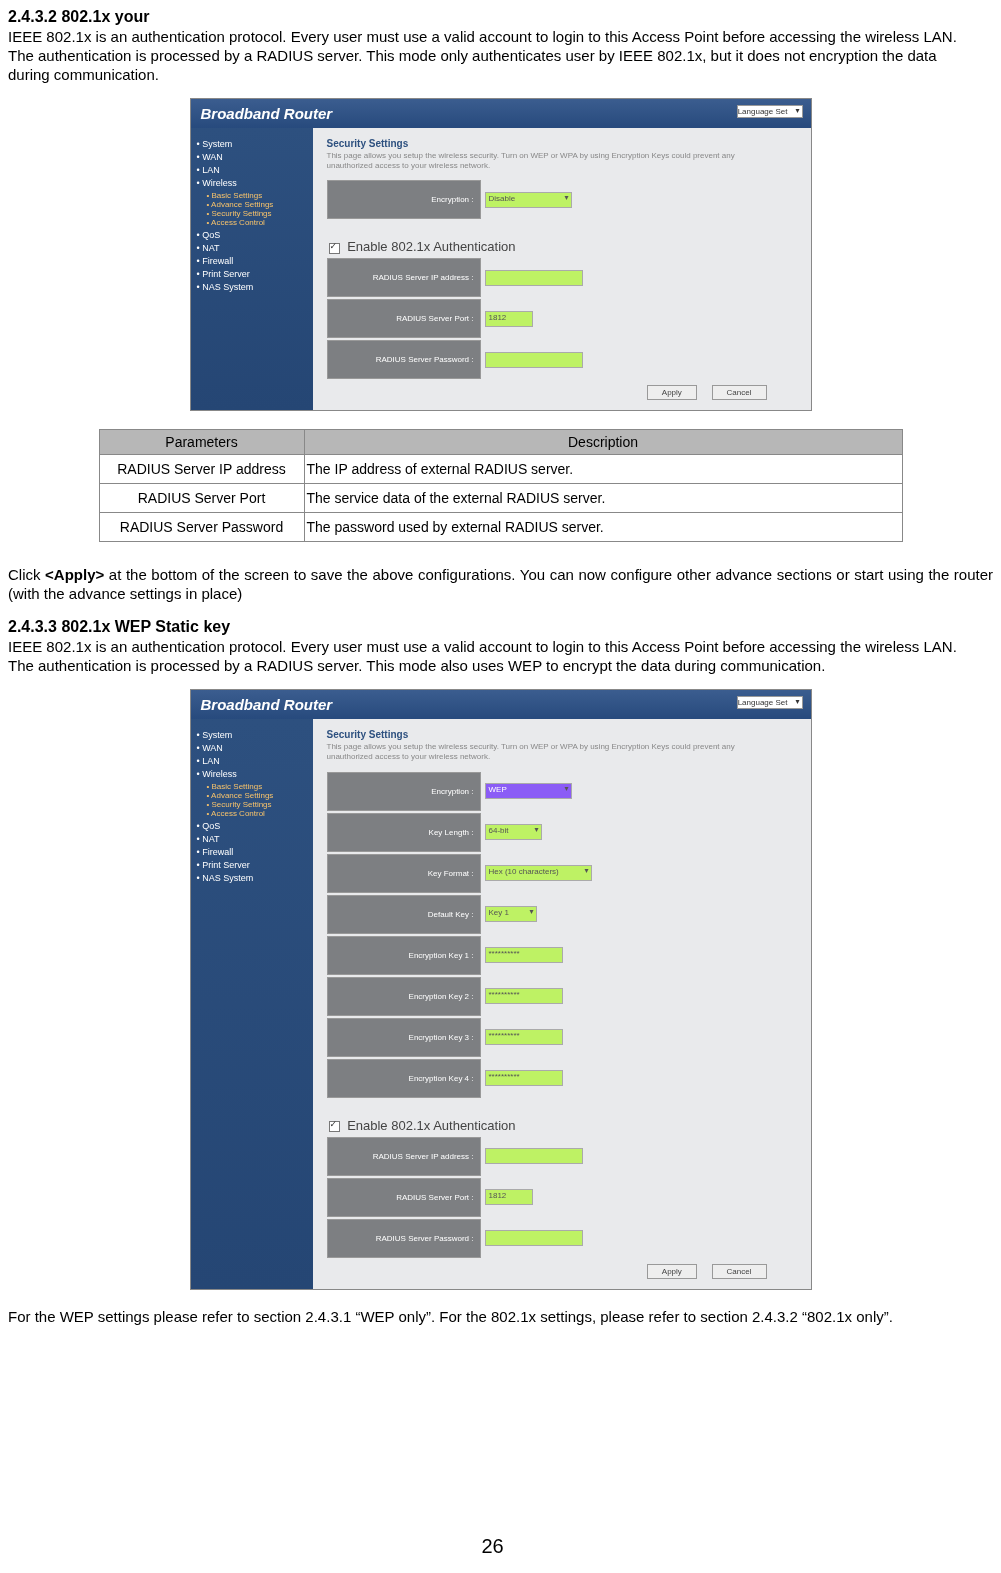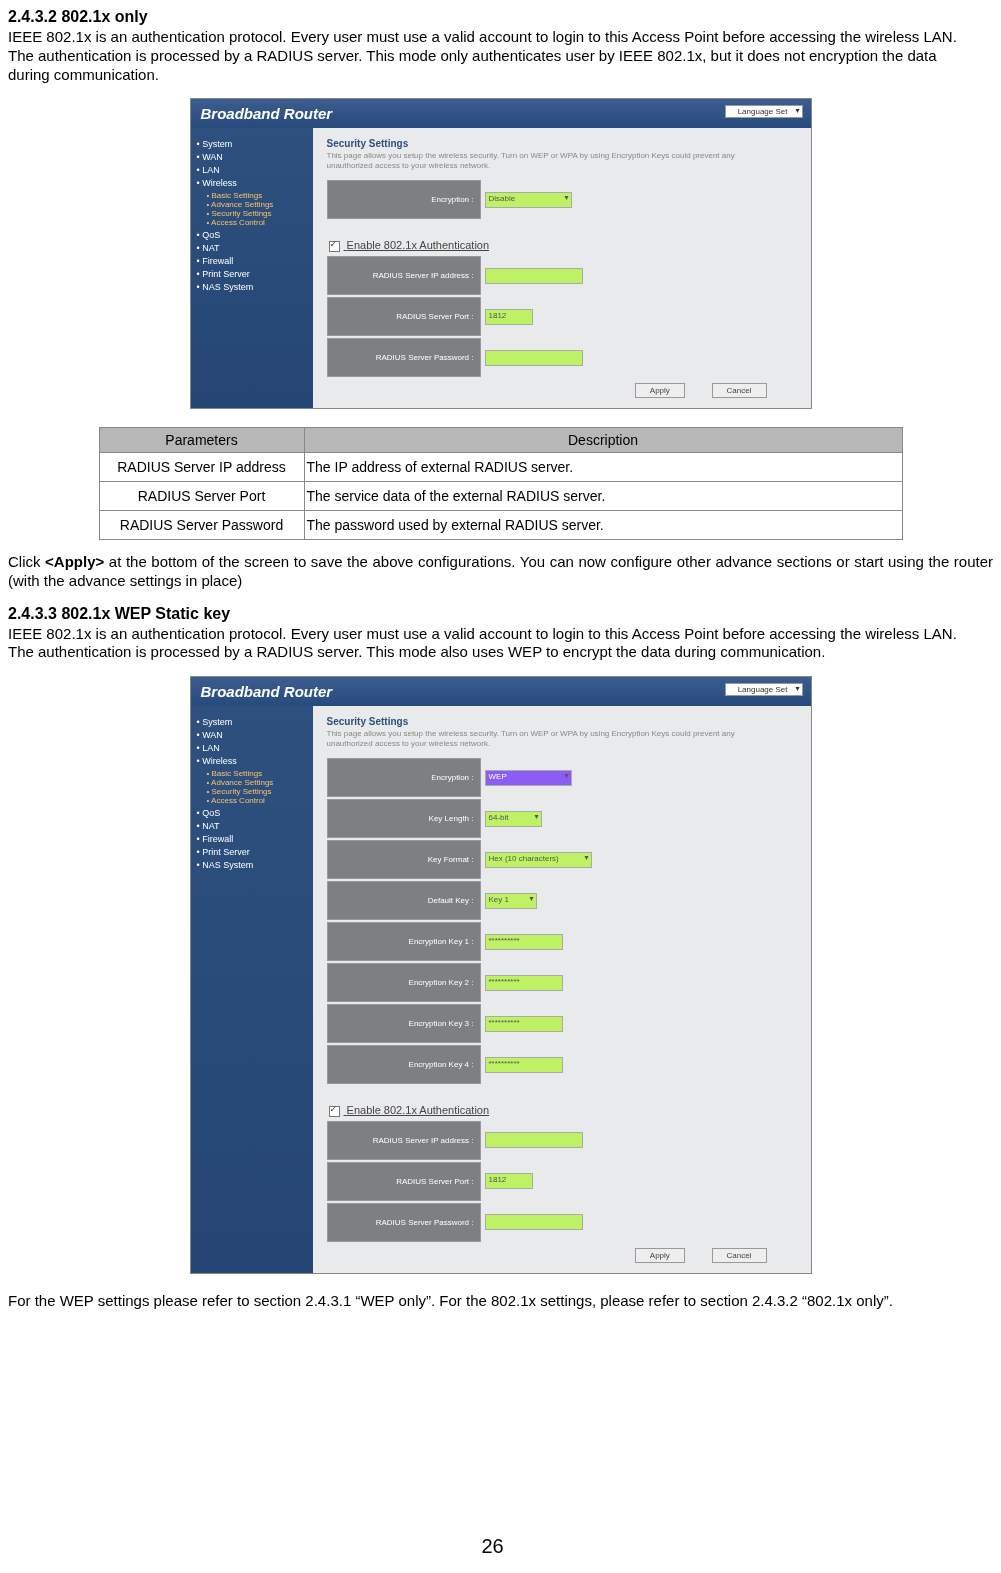--- a/index.html
+++ b/index.html
@@ -31,21 +31,21 @@
     color: #fff;
     padding: 6px 10px;
     font-style: italic;
     font-weight: bold;
     font-size: 15px;
     position: relative;
   }
   .router-header .lang {
     position: absolute; right: 8px; top: 6px;
     background: #fff; color: #333; font-style: normal; font-weight: normal;
-    font-size: 8px; padding: 1px 14px 1px 12px; border: 1px solid #999;
+    font-size: 8px; padding: 1px 14px 1px 0; border: 1px solid #999;
   }
   .router-header .lang::after { content: "▾"; position: absolute; right: 2px; top: 0; font-size: 8px; color:#333;}
   .router-body { display: flex; min-height: 260px; }
   .router-body.tall { min-height: 400px; }
   .sidebar {
     width: 110px;
     background: linear-gradient(#2d507f, #254674);
     color: #fff;
     padding: 8px 6px;
     font-size: 9px;
@@ -67,31 +67,31 @@
     background: #7d7f82; color: #fff; font-size: 8px;
     width: 140px; text-align: right; padding: 14px 6px;
     border: 1px solid #999;
   }
   .formrow .inp {
     margin-left: 4px; background: #bef264; border: 1px solid #aaa;
     font-size: 8px; padding: 1px 3px; height: 12px; display: inline-block;
   }
   .formrow .inp.sel { position: relative; padding-right: 12px; }
   .formrow .inp.sel::after { content:"▾"; position:absolute; right:2px; top:0; font-size:8px; color:#555;}
-  .cb-row { font-size: 11px; color:#444; margin: 20px 0 4px 2px; text-decoration: underline;}
+  .cb-row { font-size: 13px; color:#444; margin: 20px 0 4px 2px;}
   .cb-row .cb { display:inline-block; width:9px; height:9px; border:1px solid #777; background:#fff; margin-right:4px; position:relative; vertical-align:middle;}
   .cb-row .cb::after{content:"✓"; position:absolute; top:-3px; left:0; font-size:9px; color:#333;}
   .btnrow { text-align: right; margin-top: 6px; padding-right: 30px;}
-  .btnrow .btn { display:inline-block; border:1px solid #999; background:#eee; font-size:8px; padding:2px 14px; margin-left:24px; color:#444;}
+  .btnrow .btn { display:inline-block; border:1px solid #999; background:#eee; font-size:8px; padding:2px 14px; margin-left:12px; color:#444;}
 
   
   table.param {
     width: 804px;
     border-collapse: collapse;
-    margin: 0 auto 13px auto;
+    margin: 0 auto 24px auto;
     font-size: 14px;
   }
   table.param th {
     background: #b7b7b7;
     font-weight: normal;
     padding: 4px 6px;
     border: 1px solid #888;
     text-align: center;
   }
   table.param td {
@@ -101,21 +101,21 @@
   }
   table.param td.p { text-align: center; width: 200px; }
 
   .pagenum { text-align:center; font-size:20px; position:absolute; left:0; right:16px; bottom:10px;}
   .page { position: relative; min-height: 1560px; }
 </style>
 </head>
 <body>
 <div class="page">
 
-<h4 class="sec">2.4.3.2 802.1x only</h4>
+<h4 class="sec">2.4.3.2 802.1x your</h4>
 <p class="body">IEEE 802.1x is an authentication protocol. Every user must use a valid account to login to this Access Point before accessing the wireless LAN. The authentication is processed by a RADIUS server. This mode only authenticates user by IEEE 802.1x, but it does not encryption the data during communication.</p>
 
 <div class="router-wrap">
   <div class="router">
     <div class="router-header">
       <span>Broadband Router</span>
       <span class="lang">Language Set</span>
     </div>
     <div class="router-body">
       <div class="sidebar">

